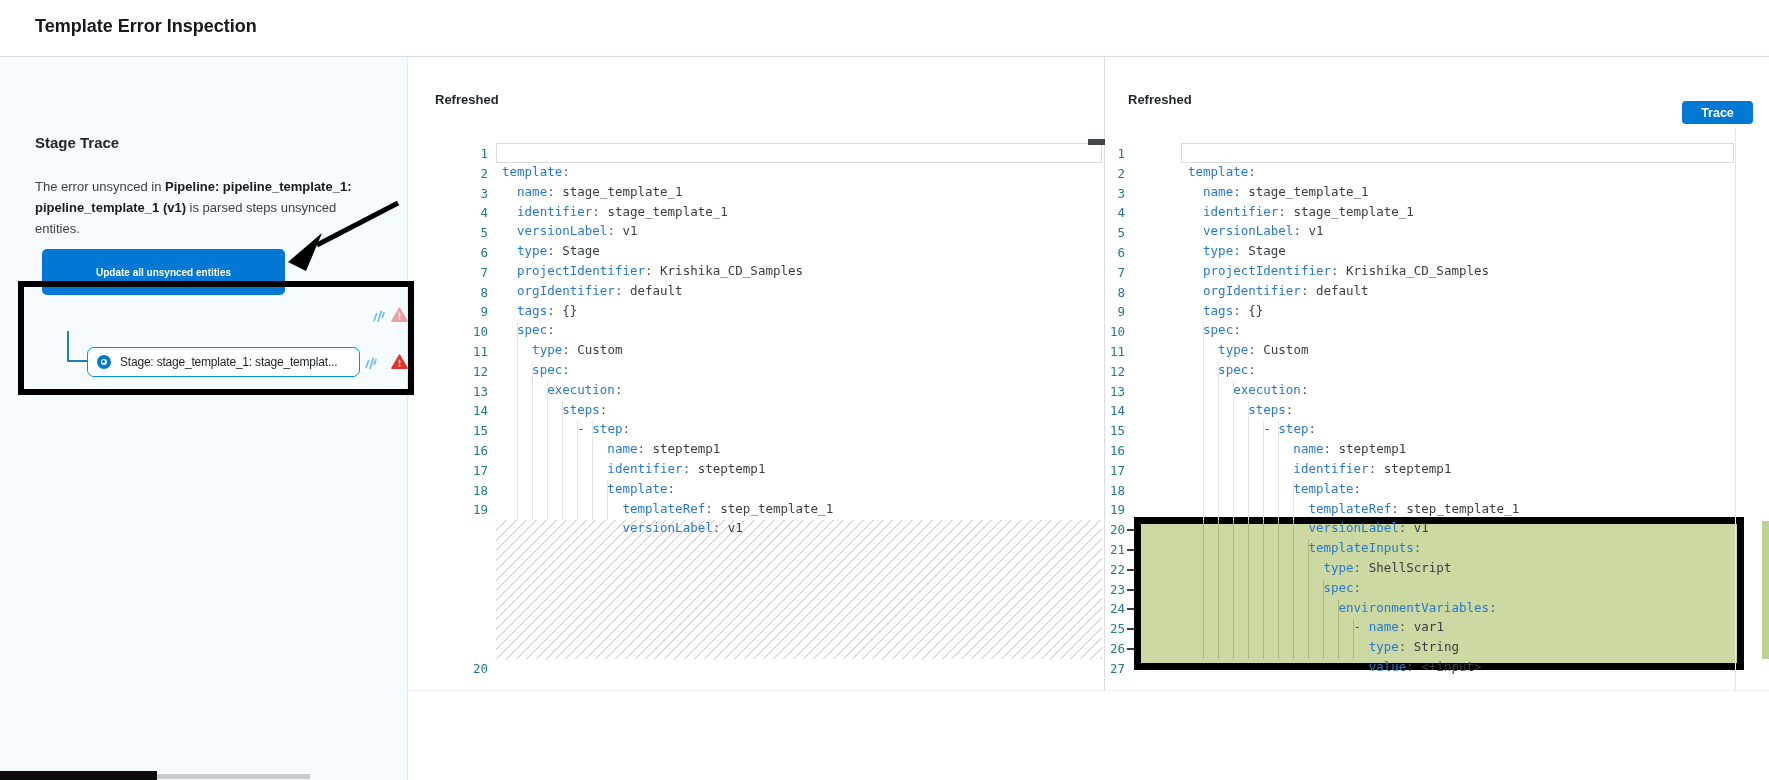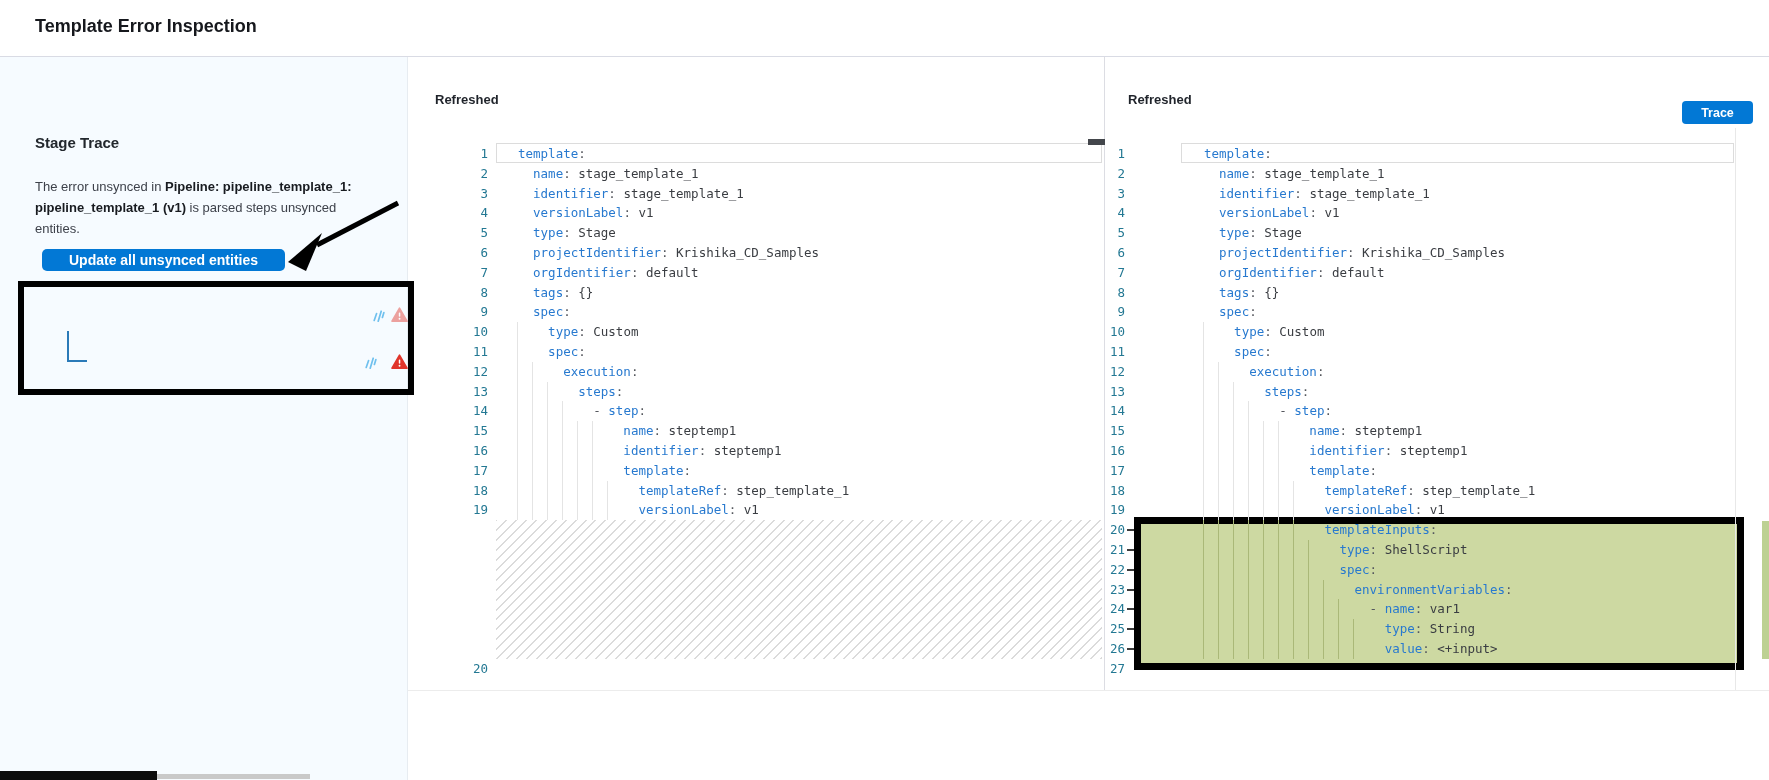--- a/index.html
+++ b/index.html
@@ -13,21 +13,21 @@
 
   
   .sidebar{position:absolute;left:0;top:57px;width:408px;height:723px;background:#f6fbff;
            border-right:1px solid #e7ecf1;box-sizing:border-box;}
   .err-heading{position:absolute;left:35px;top:77px;font-size:15px;font-weight:bold;color:#22272d;}
   .desc{position:absolute;left:35px;top:119px;width:348px;font-size:13px;line-height:21px;color:#3d414a;}
   .desc b{color:#181b20;}
   .btn{display:flex;align-items:center;justify-content:center;background:#0278d5;color:#fff;
        font-weight:bold;border:none;border-radius:5px;cursor:pointer;box-sizing:border-box;
        font-family:"Liberation Sans",sans-serif;}
-  #update-all-btn{position:absolute;left:42px;top:192px;width:243px;height:22px;font-size:14px;text-align:center;}
+  #update-all-btn{position:absolute;left:42px;top:192px;width:243px;height:46px;font-size:10px;text-align:center;}
   #update-btn{position:absolute;left:1682px;top:101px;width:71px;height:23px;font-size:12.5px;border-radius:4px;}
 
   
   .ann-rect{position:absolute;left:18px;top:224px;width:396px;height:114px;
             border:6px solid #000;box-sizing:border-box;background:transparent;}
   
   .node{position:absolute;height:30px;border:1.5px solid #0092e4;border-radius:7px;background:#fff;
         display:flex;align-items:center;box-sizing:border-box;overflow:hidden;}
   #node-pipeline{left:40px;top:243px;width:328px;background:#fafbfc;}
   #node-stage{left:87px;top:290px;width:273px;}
@@ -60,21 +60,21 @@
   .green-box{position:absolute;left:1134px;top:517px;width:610px;height:153px;
              border:7px solid #000;box-sizing:border-box;background:#cdd9a2;}
 
   .editor-hit{position:absolute;top:128px;height:562px;}
   #orig-editor{left:408px;width:696px;}
   #refr-editor{left:1104px;width:631px;}
 
   .crow{position:absolute;height:19.8px;line-height:19.8px;white-space:pre;
         font-family:"DejaVu Sans Mono",monospace;font-size:12.5px;}
   .gut{position:absolute;top:0;text-align:right;color:#237893;}
-  .codeline{position:absolute;top:0;color:#3a3d42;margin-left:16px;}
+  .codeline{position:absolute;top:18px;color:#3a3d42;}
   .tk-k{color:#2779cf;} .tk-p{color:#55585e;} .tk-v{color:#3a3d42;}
   .ig{position:absolute;top:0;width:1px;height:19.8px;background:#e4e4e4;}
   .ig.green{background:#aab878;}
   .plus{position:absolute;width:7px;height:2px;background:#3c3c3c;}
 
   
   #arrow-svg{position:absolute;left:0;top:0;pointer-events:none;}
   
   .bar-black{position:absolute;left:0;top:771px;width:157px;height:9px;background:#0c0c0c;}
   .bar-gray{position:absolute;left:157px;top:774px;width:153px;height:5px;background:#c9c9c9;}
@@ -102,20 +102,24 @@
       <line x1="3.2" y1="12.5" x2="5.6" y2="5.5" stroke="#6fc0ee" stroke-width="1.7" stroke-linecap="round"></line>
       <line x1="7.2" y1="13.2" x2="10.2" y2="3.2" stroke="#6fc0ee" stroke-width="1.7" stroke-linecap="round"></line>
       <line x1="11.4" y1="9.4" x2="12.9" y2="4.6" stroke="#6fc0ee" stroke-width="1.7" stroke-linecap="round"></line>
     </svg>
     <svg class="warn-icon" style="left:391px;top:250px;opacity:0.45;" viewBox="0 0 17 16">
       <polygon points="8.5,1.2 16,14.2 1,14.2" fill="#e0352b" stroke="#e0352b" stroke-width="1.6" stroke-linejoin="round"></polygon>
       <rect x="7.8" y="5.4" width="1.5" height="4.3" rx="0.7" fill="#fff"></rect>
       <circle cx="8.55" cy="11.8" r="0.95" fill="#fff"></circle>
     </svg>
 
+    <div class="node" id="node-stage">
+      <span class="radio checked"></span>
+      <span class="node-label">Stage: stage_template_1: stage_templat...</span>
+    </div>
     <svg class="tpl-icon" style="left:363px;top:298px;" viewBox="0 0 15 15">
       <line x1="3.2" y1="12.5" x2="5.6" y2="5.5" stroke="#6fc0ee" stroke-width="1.7" stroke-linecap="round"></line>
       <line x1="7.2" y1="13.2" x2="10.2" y2="3.2" stroke="#6fc0ee" stroke-width="1.7" stroke-linecap="round"></line>
       <line x1="11.4" y1="9.4" x2="12.9" y2="4.6" stroke="#6fc0ee" stroke-width="1.7" stroke-linecap="round"></line>
     </svg>
     <svg class="warn-icon" style="left:391px;top:297px;" viewBox="0 0 17 16">
       <polygon points="8.5,1.2 16,14.2 1,14.2" fill="#e0352b" stroke="#e0352b" stroke-width="1.6" stroke-linejoin="round"></polygon>
       <rect x="7.8" y="5.4" width="1.5" height="4.3" rx="0.7" fill="#fff"></rect>
       <circle cx="8.55" cy="11.8" r="0.95" fill="#fff"></circle>
     </svg>

